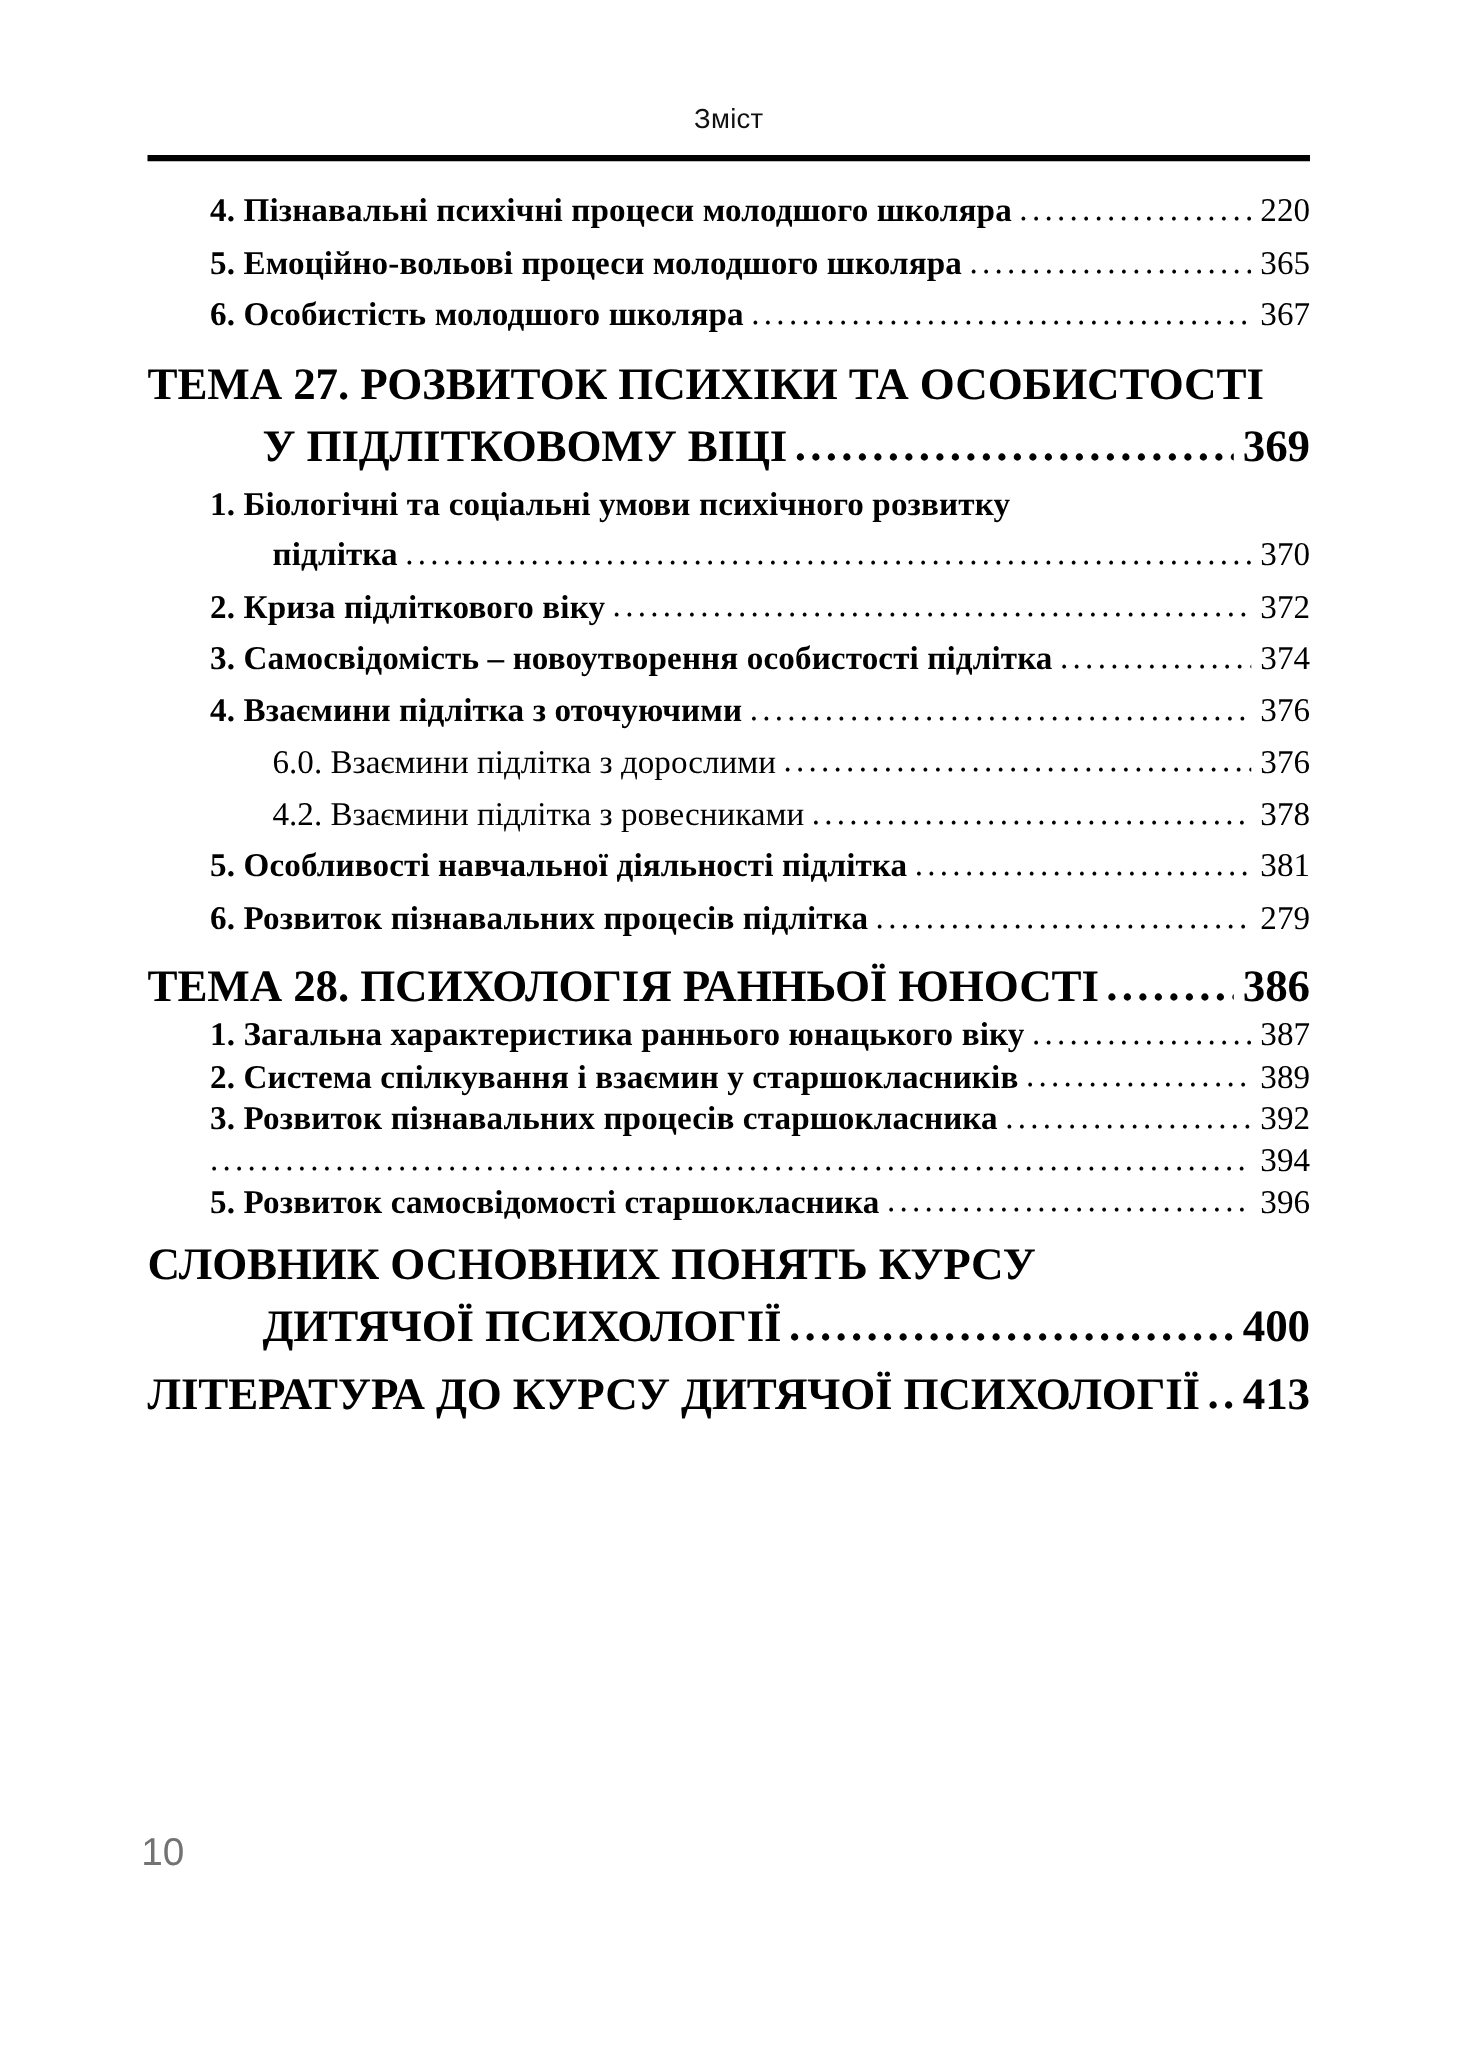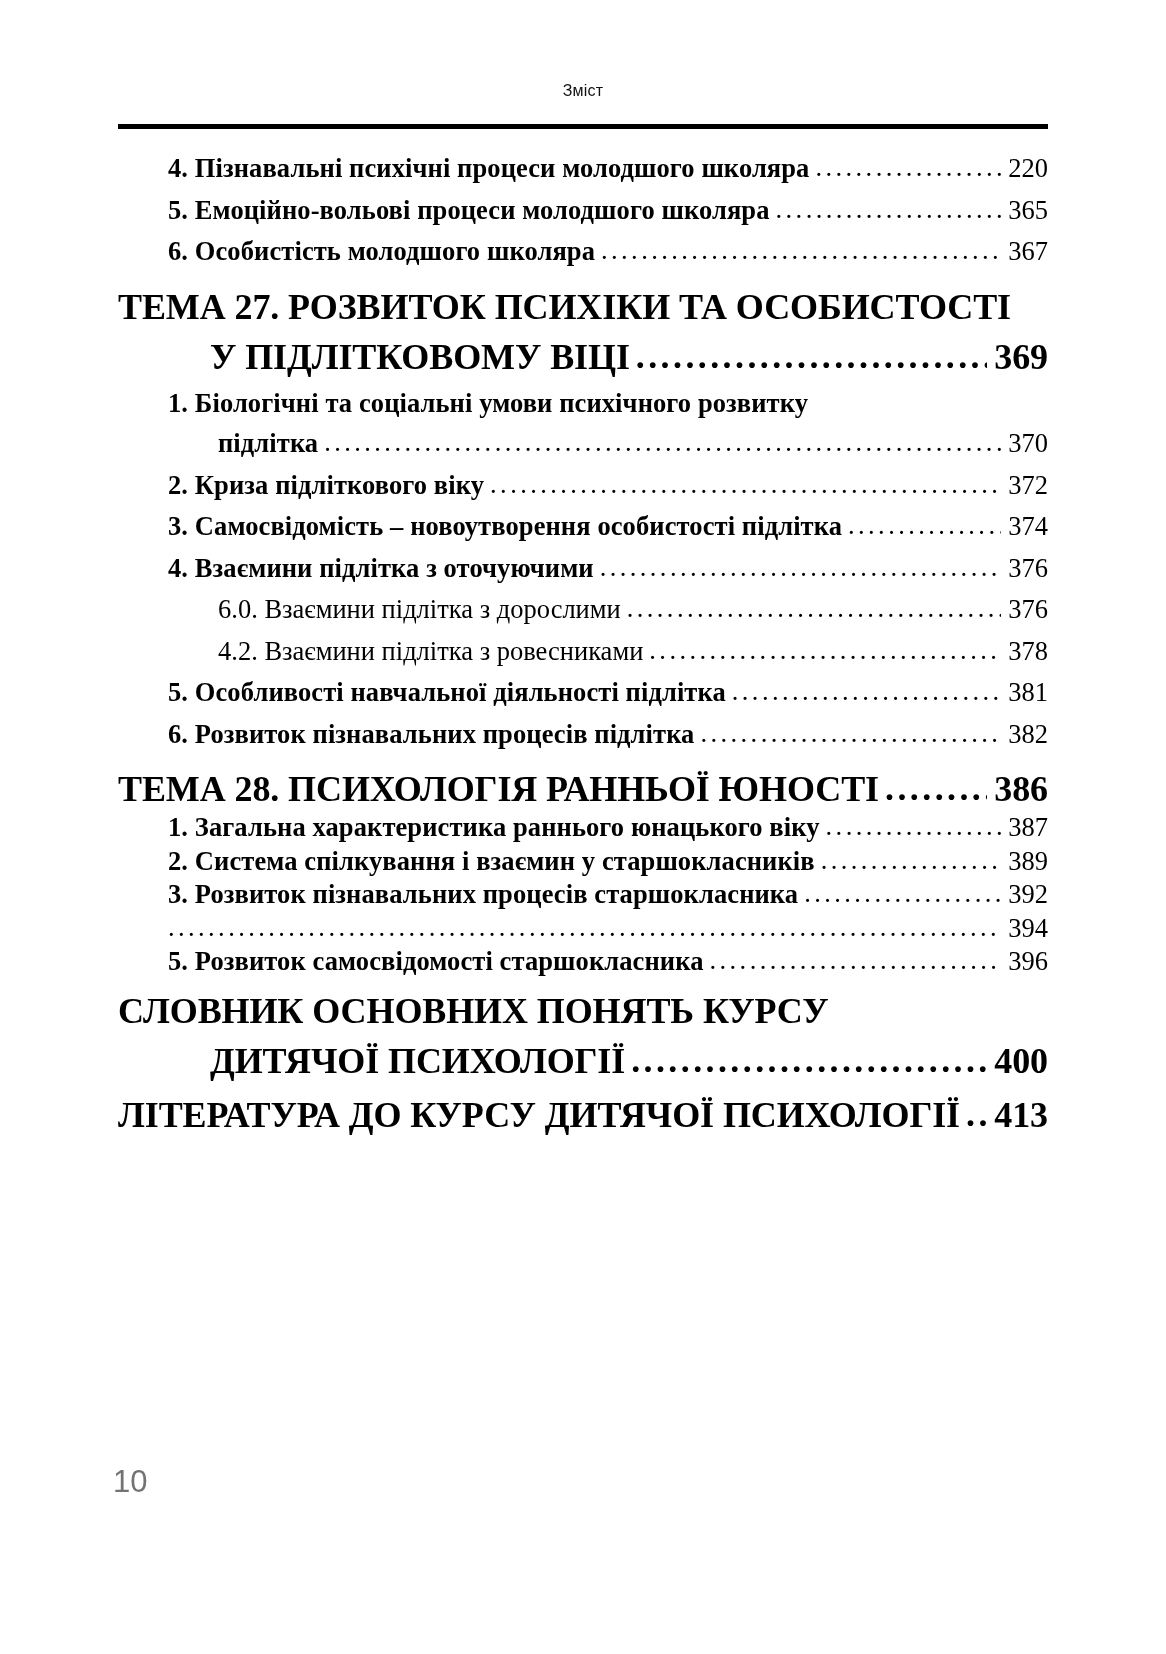--- a/index.html
+++ b/index.html
@@ -24,21 +24,21 @@
   }
 
   
   .running-head {
     position: absolute;
     left: 118px;
     top: 82px;
     width: 930px;
     text-align: center;
     font-family: "Liberation Sans", "DejaVu Sans", sans-serif;
-    font-size: 16px;
+    font-size: 22px;
     font-weight: 400;
     letter-spacing: 0.2px;
     color: #111;
   }
 
   .head-rule {
     position: absolute;
     left: 118px;
     top: 124px;
     width: 930px;
@@ -266,21 +266,21 @@
             <span class="leader"></span>
             <span class="pageno">381</span>
           </div>
         </div>
       </div>
       <div class="toc-entry">
         <div class="item">
           <div class="line">
             <span class="label">6. Розвиток пізнавальних процесів підлітка</span>
             <span class="leader"></span>
-            <span class="pageno">382</span>
+            <span class="pageno">279</span>
           </div>
         </div>
       </div>
       <div class="toc-entry">
         <div class="heading">
           <div class="line">
             <span class="label">ТЕМА 28. ПСИХОЛОГІЯ РАННЬОЇ ЮНОСТІ</span>
             <span class="leader"></span>
             <span class="pageno">386</span>
           </div>

